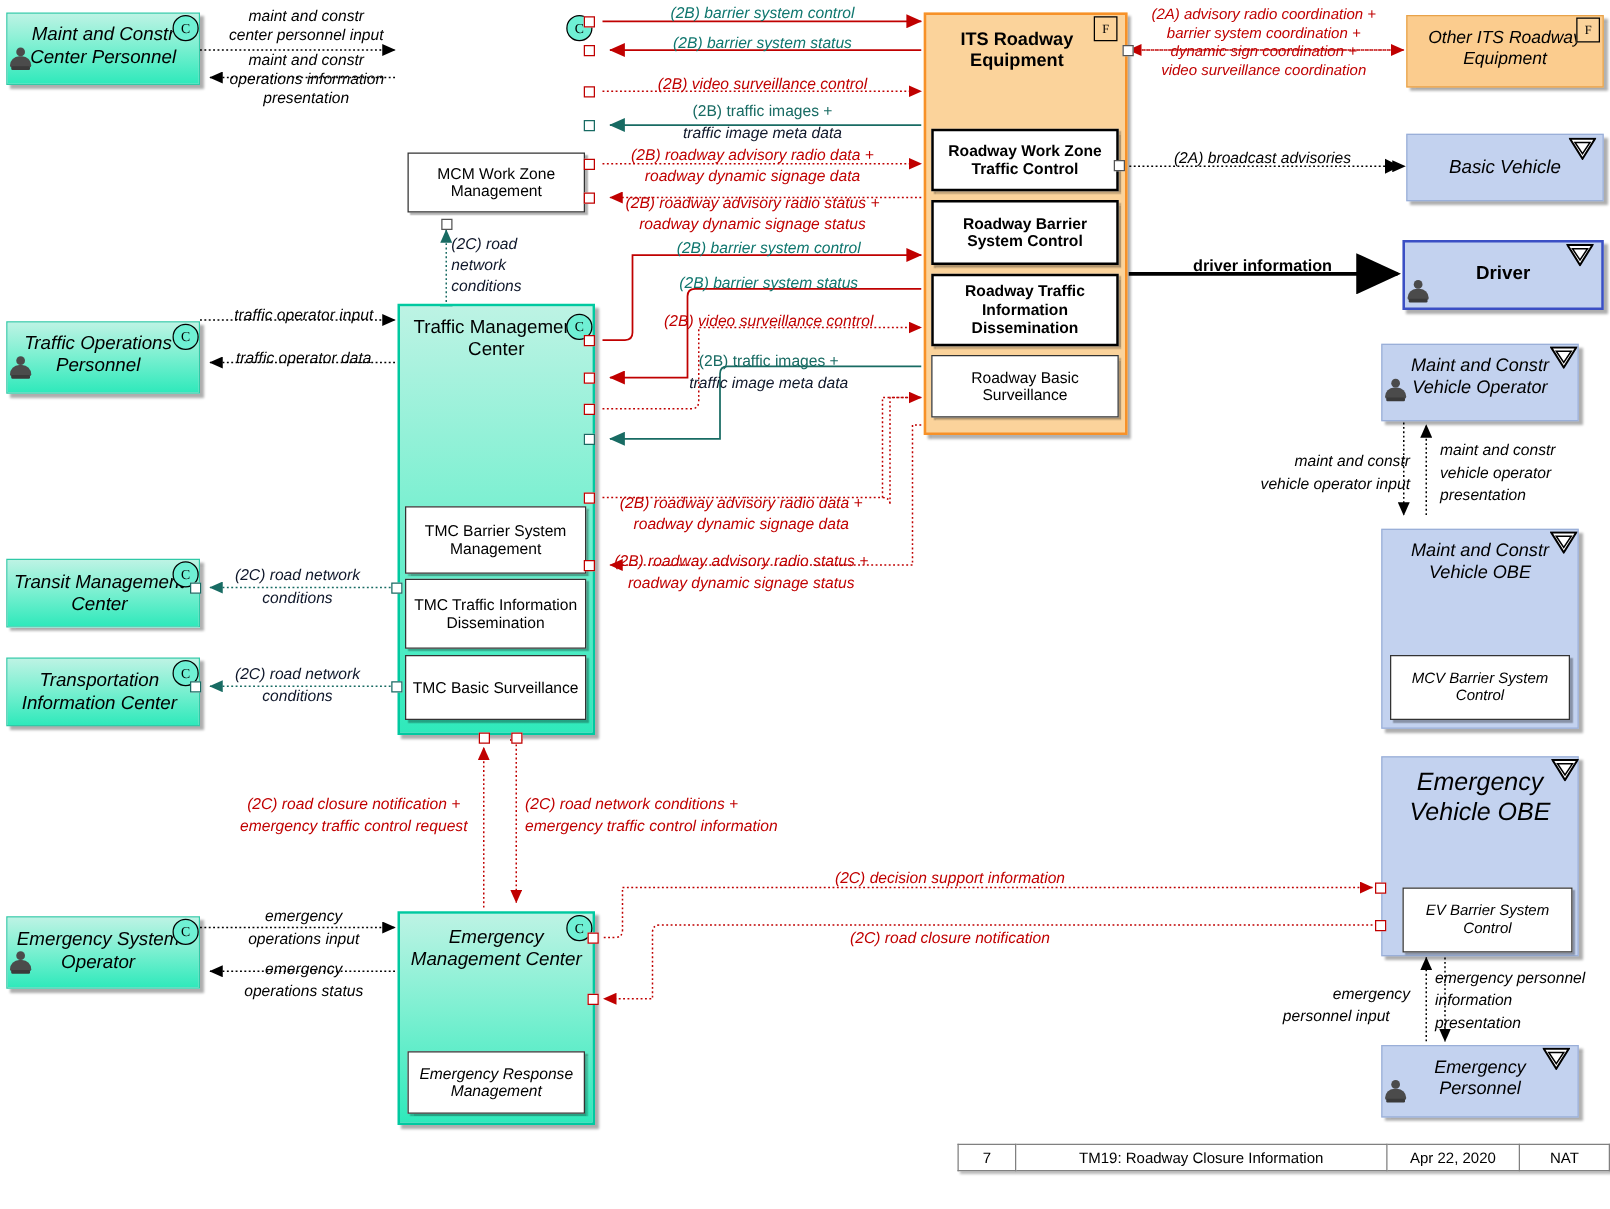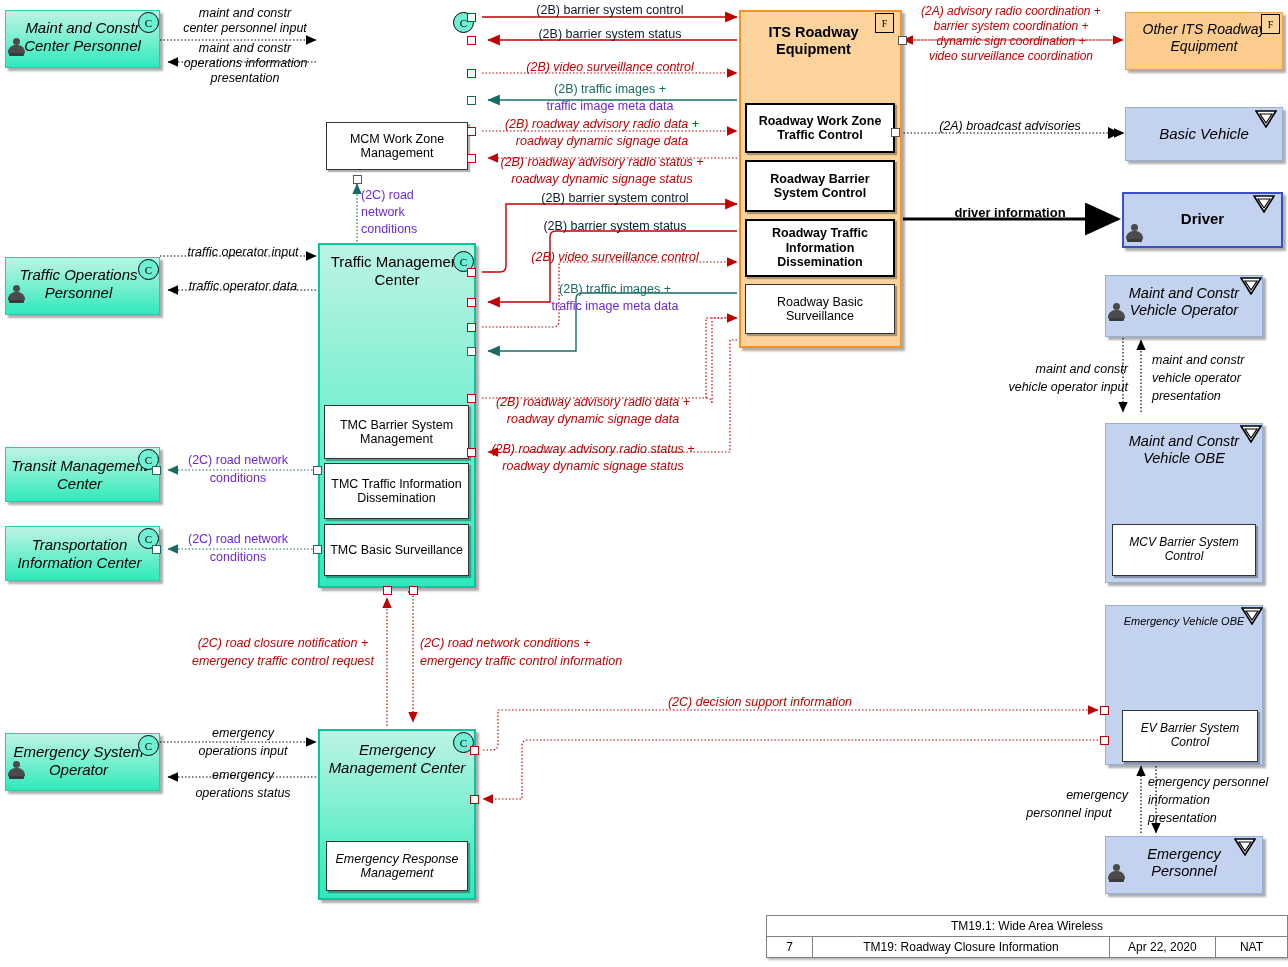--- a/index.html
+++ b/index.html
@@ -35,22 +35,22 @@
 
   .person{position:absolute;width:17px;height:19px;}
   .person .head{position:absolute;left:5px;top:0;width:7px;height:7px;border-radius:50%;background:#4b4b4b;}
   .person .body{position:absolute;left:0;top:7px;width:17px;height:9px;background:#4b4b4b;
       border-radius:9px 9px 2px 2px;}
   .person .base{position:absolute;left:1px;top:15px;width:15px;height:3px;background:#3a3a3a;border-radius:1px;}
 
   .lbl{position:absolute;text-align:center;line-height:1.18;white-space:nowrap;}
   .lbl.blk{color:#000;font-style:italic;}
   .lbl.red{color:#c00000;font-style:italic;}
-  .lbl.redn{color:#0f172a;}
-  .lbl.grn{color:#6d28d9;}
+  .lbl.redn{color:#0f766e;font-style:italic;}
+  .lbl.grn{color:#0f172a;font-style:italic;}
   .lbl.grnn{color:#186b63;}
   .lbl.bd{font-weight:bold;font-style:normal;color:#000;}
 
   .port{position:absolute;width:9px;height:9px;box-sizing:border-box;background:#fff;}
   .port.r{border:1.6px solid #c00000;}
   .port.g{border:1.6px solid #186b63;}
   .port.k{border:1.4px solid #555;}
 
   table.legend{position:absolute;left:766px;top:915px;border-collapse:collapse;
                font-size:12px;background:#fff;box-shadow:2px 2px 2px rgba(0,0,0,.28);}
@@ -282,21 +282,21 @@
   </div>
   <svg class="vtri-o" style="left:1240px;top:425px;" viewBox="0 0 22 18" xmlns="http://www.w3.org/2000/svg">
     <path d="M1,1 L21,1 L11,17 z" fill="#fff" stroke="#000" stroke-width="1.6"></path>
     <path d="M5,4 L17,4 L11,13 z" fill="none" stroke="#000" stroke-width="1.2"></path>
     </svg>
   <div class="sub it" style="left:1112px;top:524px;width:144px;height:52px;font-size:12px;padding:4px 4px;">
     <span>MCV Barrier System Control</span>
   </div>
 
   <div class="box blue" style="left:1105px;top:605px;width:158px;height:160px;">
-    <div class="ttl it" style="top:9px;font-size:11px;padding:0 12px;">Emergency Vehicle OBE</div>
+    <div class="ttl it" style="top:9px;font-size:20px;padding:0 12px;">Emergency Vehicle OBE</div>
   </div>
   <svg class="vtri-o" style="left:1241px;top:607px;" viewBox="0 0 22 18" xmlns="http://www.w3.org/2000/svg">
     <path d="M1,1 L21,1 L11,17 z" fill="#fff" stroke="#000" stroke-width="1.6"></path>
     <path d="M5,4 L17,4 L11,13 z" fill="none" stroke="#000" stroke-width="1.2"></path>
     </svg>
   <div class="sub it" style="left:1122px;top:710px;width:136px;height:52px;font-size:12px;padding:0 4px;">
     <span>EV Barrier System Control</span>
   </div>
   <div class="port r" style="left:1100px;top:706px;"></div>
   <div class="port r" style="left:1100px;top:736px;"></div>
@@ -365,38 +365,36 @@
   <div class="lbl red" style="left:160px;top:654px;width:246px;font-size:12.5px;">emergency traffic control request</div>
   <div class="lbl red" style="left:420px;top:636px;width:250px;text-align:left;font-size:12.5px;">(2C) road network conditions +</div>
   <div class="lbl red" style="left:420px;top:654px;width:250px;text-align:left;font-size:12.5px;">emergency traffic control information</div>
 
   <div class="lbl blk" style="left:168px;top:726px;width:150px;font-size:12.5px;">emergency</div>
   <div class="lbl blk" style="left:168px;top:744px;width:150px;font-size:12.5px;">operations input</div>
   <div class="lbl blk" style="left:168px;top:768px;width:150px;font-size:12.5px;">emergency</div>
   <div class="lbl blk" style="left:168px;top:786px;width:150px;font-size:12.5px;">operations status</div>
 
   <div class="lbl red" style="left:560px;top:695px;width:400px;font-size:12.5px;">(2C) decision support information</div>
+  <div class="lbl red" style="left:560px;top:743px;width:400px;font-size:12.5px;">(2C) road closure notification</div>
 
   <div class="lbl blk" style="left:960px;top:362px;width:168px;text-align:right;font-size:12.5px;">maint and constr</div>
   <div class="lbl blk" style="left:960px;top:380px;width:168px;text-align:right;font-size:12.5px;">vehicle operator input</div>
   <div class="lbl blk" style="left:1152px;top:353px;width:136px;text-align:left;font-size:12.5px;">maint and constr</div>
   <div class="lbl blk" style="left:1152px;top:371px;width:136px;text-align:left;font-size:12.5px;">vehicle operator</div>
   <div class="lbl blk" style="left:1152px;top:389px;width:136px;text-align:left;font-size:12.5px;">presentation</div>
 
   <div class="lbl blk" style="left:1010px;top:788px;width:118px;text-align:right;font-size:12.5px;">emergency</div>
   <div class="lbl blk" style="left:1010px;top:806px;width:118px;text-align:center;font-size:12.5px;">personnel input</div>
   <div class="lbl blk" style="left:1148px;top:775px;width:140px;text-align:left;font-size:12.5px;">emergency personnel</div>
   <div class="lbl blk" style="left:1148px;top:793px;width:140px;text-align:left;font-size:12.5px;">information</div>
   <div class="lbl blk" style="left:1148px;top:811px;width:140px;text-align:left;font-size:12.5px;">presentation</div>
 
   <table class="legend">
     <tbody>
-        <tr>
-      <td colspan="4">TM19.1: Wide Area Wireless</td>
-    </tr>
     <tr>
       <td style="width:34px;">7</td>
       <td style="width:286px;">TM19: Roadway Closure Information</td>
       <td style="width:94px;">Apr 22, 2020</td>
       <td style="width:60px;">NAT</td>
     </tr>
   </tbody>
     </table>
 
 </div>

